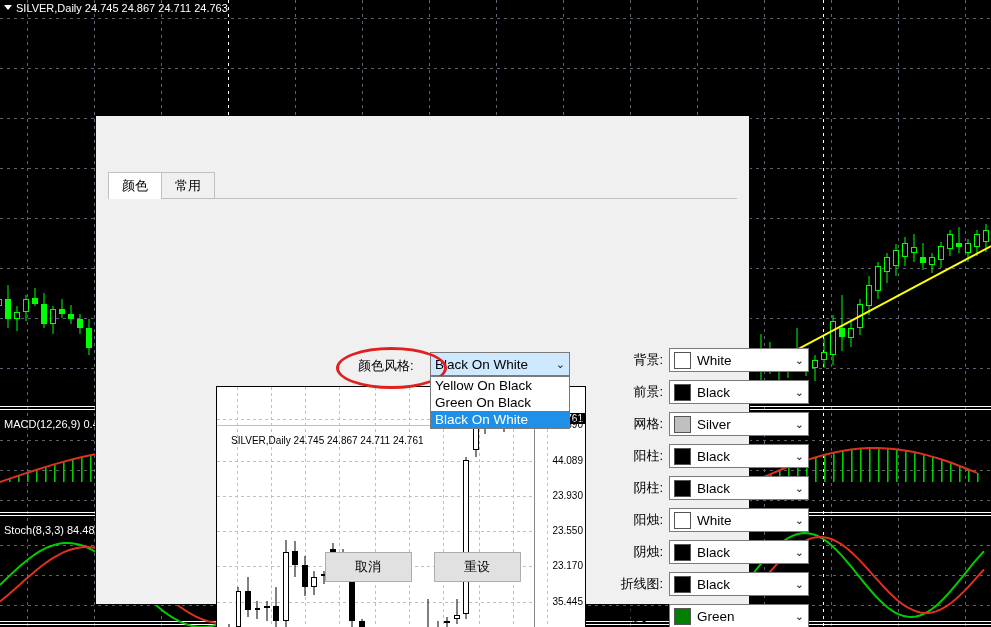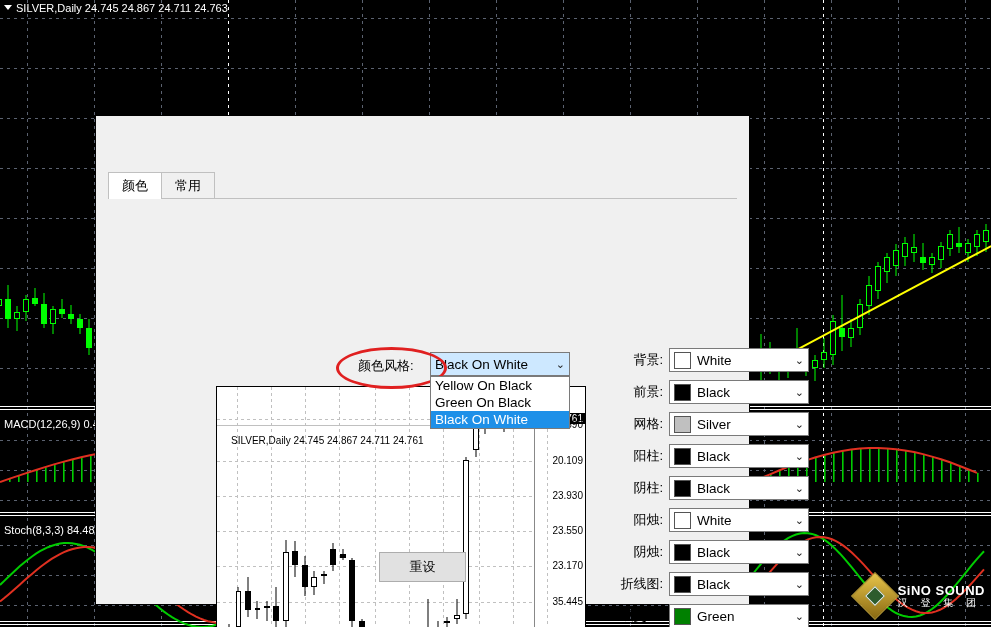--- a/index.html
+++ b/index.html
@@ -380,29 +380,20 @@
       </svg>
       <svg width="239" height="105" style="position: absolute; left: 752px; top: 520px;">
         <path d="M0,55.0 L4,50.0 L8,45.1 L12,40.4 L16,35.8 L20,31.5 L24,27.6 L28,24.0 L32,20.9 L36,18.2 L40,16.1 L44,14.5 L48,13.5 L52,13.0 L56,13.2 L60,13.9 L64,15.2 L68,17.1 L72,19.5 L76,22.4 L80,25.8 L84,29.6 L88,33.7 L92,38.2 L96,42.8 L100,47.7 L104,52.6 L108,57.6 L112,62.5 L116,67.4 L120,72.0 L124,76.5 L128,80.6 L132,84.3 L136,87.7 L140,90.6 L144,93.0 L148,94.8 L152,96.1 L156,96.8 L160,97.0 L164,96.5 L168,95.5 L172,93.9 L176,91.7 L180,89.0 L184,85.9 L188,82.3 L192,78.3 L196,74.0 L200,69.4 L204,64.7 L208,59.8 L212,54.8 L216,49.8 L220,44.9 L224,40.2 L228,35.6 L232,31.3 " stroke="#00cc00" fill="none" stroke-width="2"></path>
         <path d="M0,71.5 L4,67.4 L8,63.0 L12,58.6 L16,54.1 L20,49.6 L24,45.2 L28,40.9 L32,36.8 L36,33.0 L40,29.5 L44,26.3 L48,23.6 L52,21.3 L56,19.4 L60,18.1 L64,17.3 L68,17.0 L72,17.3 L76,18.0 L80,19.3 L84,21.1 L88,23.4 L92,26.1 L96,29.3 L100,32.8 L104,36.6 L108,40.6 L112,44.9 L116,49.3 L120,53.8 L124,58.3 L128,62.7 L132,67.1 L136,71.3 L140,75.2 L144,78.9 L148,82.2 L152,85.2 L156,87.7 L160,89.7 L164,91.3 L168,92.4 L172,92.9 L176,92.9 L180,92.4 L184,91.4 L188,89.8 L192,87.7 L196,85.2 L200,82.3 L204,79.0 L208,75.3 L212,71.4 L216,67.2 L220,62.8 L224,58.4 L228,53.9 L232,49.4 " stroke="#e03020" fill="none" stroke-width="2"></path>
       </svg>
     </div>
 
   <div class="bg-label" style="left:4px;top:418px;">MACD(12,26,9) 0.4257</div>
   <div class="bg-label" style="left:4px;top:524px;">Stoch(8,3,3) 84.4880 8</div>
 
-  <div id="watermark">
-    <div id="wm-diamond">
-        <i></i>
-      </div>
-    <div id="wm-text">
-      <span id="wm-en">SiNO SOUND</span>
-      <span id="wm-cn">汉 登 集 团</span>
-    </div>
-  </div>
 </div>
 
 <div id="dialog">
 
 
   <div id="dlg-body">
 
     <div id="tabstrip">
       <div class="tab active">颜色</div>
       <div class="tab">常用</div>
@@ -421,21 +412,21 @@
     </div>
     <div id="ellipse"></div>
 
     <div id="preview">
       <div id="preview-inner">
           <div class="pv-grid-h" style="top: 31.8266px;"></div>
           <div class="pv-price cur" style="top: 25.8266px;">24.761</div>
           <div class="pv-solid-h" style="top: 38.4085px;"></div>
           <div class="pv-price" style="top: 32.4085px;">24.690</div>
           <div class="pv-grid-h" style="top: 73.6359px;"></div>
-          <div class="pv-price" style="top: 67.6359px;">20.109</div>
+          <div class="pv-price" style="top: 67.6359px;">44.089</div>
           <div class="pv-grid-h" style="top: 108.863px;"></div>
           <div class="pv-price" style="top: 102.863px;">23.930</div>
           <div class="pv-grid-h" style="top: 144.091px;"></div>
           <div class="pv-price" style="top: 138.091px;">23.550</div>
           <div class="pv-grid-h" style="top: 179.318px;"></div>
           <div class="pv-price" style="top: 173.318px;">23.170</div>
           <div class="pv-grid-h" style="top: 214.545px;"></div>
           <div class="pv-price" style="top: 208.545px;">35.445</div>
           <div class="pv-grid-v" style="left: 20px;"></div>
           <div class="pv-grid-v" style="left: 88px;"></div>
@@ -627,17 +618,18 @@
           <div class="flabel">成交量:</div>
           <div class="fsel">
             <span class="swatch" style="background: rgb(0, 128, 0);"></span>
             <span>Green</span>
             <span class="chev">⌄</span>
           </div>
         </div>
       </div>
 
     <div id="btnbar">
+      <div class="dbtn">取消</div>
       <div class="dbtn">重设</div>
     </div>
 
   </div>
 </div>
 
 </body></html>

